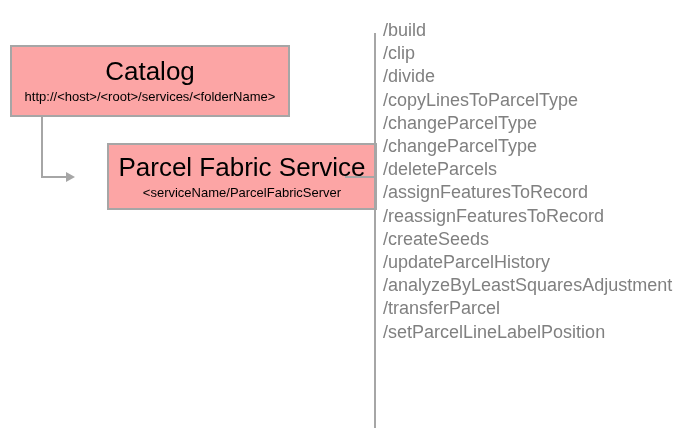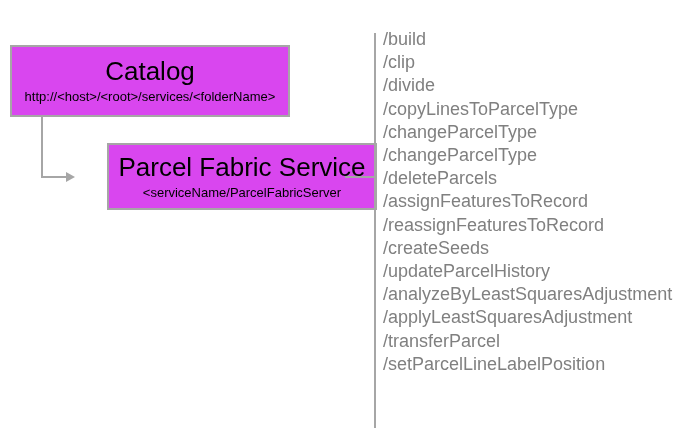--- a/index.html
+++ b/index.html
@@ -9,21 +9,21 @@
     font-family: "Liberation Sans", sans-serif;
     overflow: hidden;
   }
   .canvas {
     position: relative;
     width: 690px; height: 442px;
     background: #ffffff;
   }
   .node-box {
     position: absolute;
-    background: #d946ef;
+    background: #fca5a5;
     border: 2px solid #a6a6a6;
     display: flex;
     flex-direction: column;
     align-items: center;
     justify-content: center;
     text-align: center;
   }
   .catalog-box { left: 10px; top: 45px; width: 280px; height: 72px; }
   .service-box { left: 75px; top: 143px; width: 270px; height: 67px; margin-left: 32px; }
   .node-title {
@@ -50,21 +50,21 @@
     left: 66px; top: 172px;
     width: 0; height: 0;
     border-top: 5px solid transparent;
     border-bottom: 5px solid transparent;
     border-left: 9px solid #a6a6a6;
   }
   .service-connector { left: 345px; top: 176px; width: 29px; height: 2px; }
   .endpoint-divider  { left: 374px; top: 33px;  width: 2px;  height: 395px; background: #a6a6a6; }
   .endpoint-list {
     position: absolute;
-    left: 383px; top: 28px;
+    left: 383px; top: 19px;
     font-size: 18px;
     line-height: 23.2px;
     color: #808080;
     white-space: nowrap;
   }
 </style>
 </head>
 <body>
 
 <div class="canvas">
@@ -93,18 +93,17 @@
       <div>/divide</div>
       <div>/copyLinesToParcelType</div>
       <div>/changeParcelType</div>
       <div>/changeParcelType</div>
       <div>/deleteParcels</div>
       <div>/assignFeaturesToRecord</div>
       <div>/reassignFeaturesToRecord</div>
       <div>/createSeeds</div>
       <div>/updateParcelHistory</div>
       <div>/analyzeByLeastSquaresAdjustment</div>
-      <div>/applyLeastSquaresAdjustment</div>
       <div>/transferParcel</div>
       <div>/setParcelLineLabelPosition</div>
     </div>
 
 </div>
 
 </body></html>

